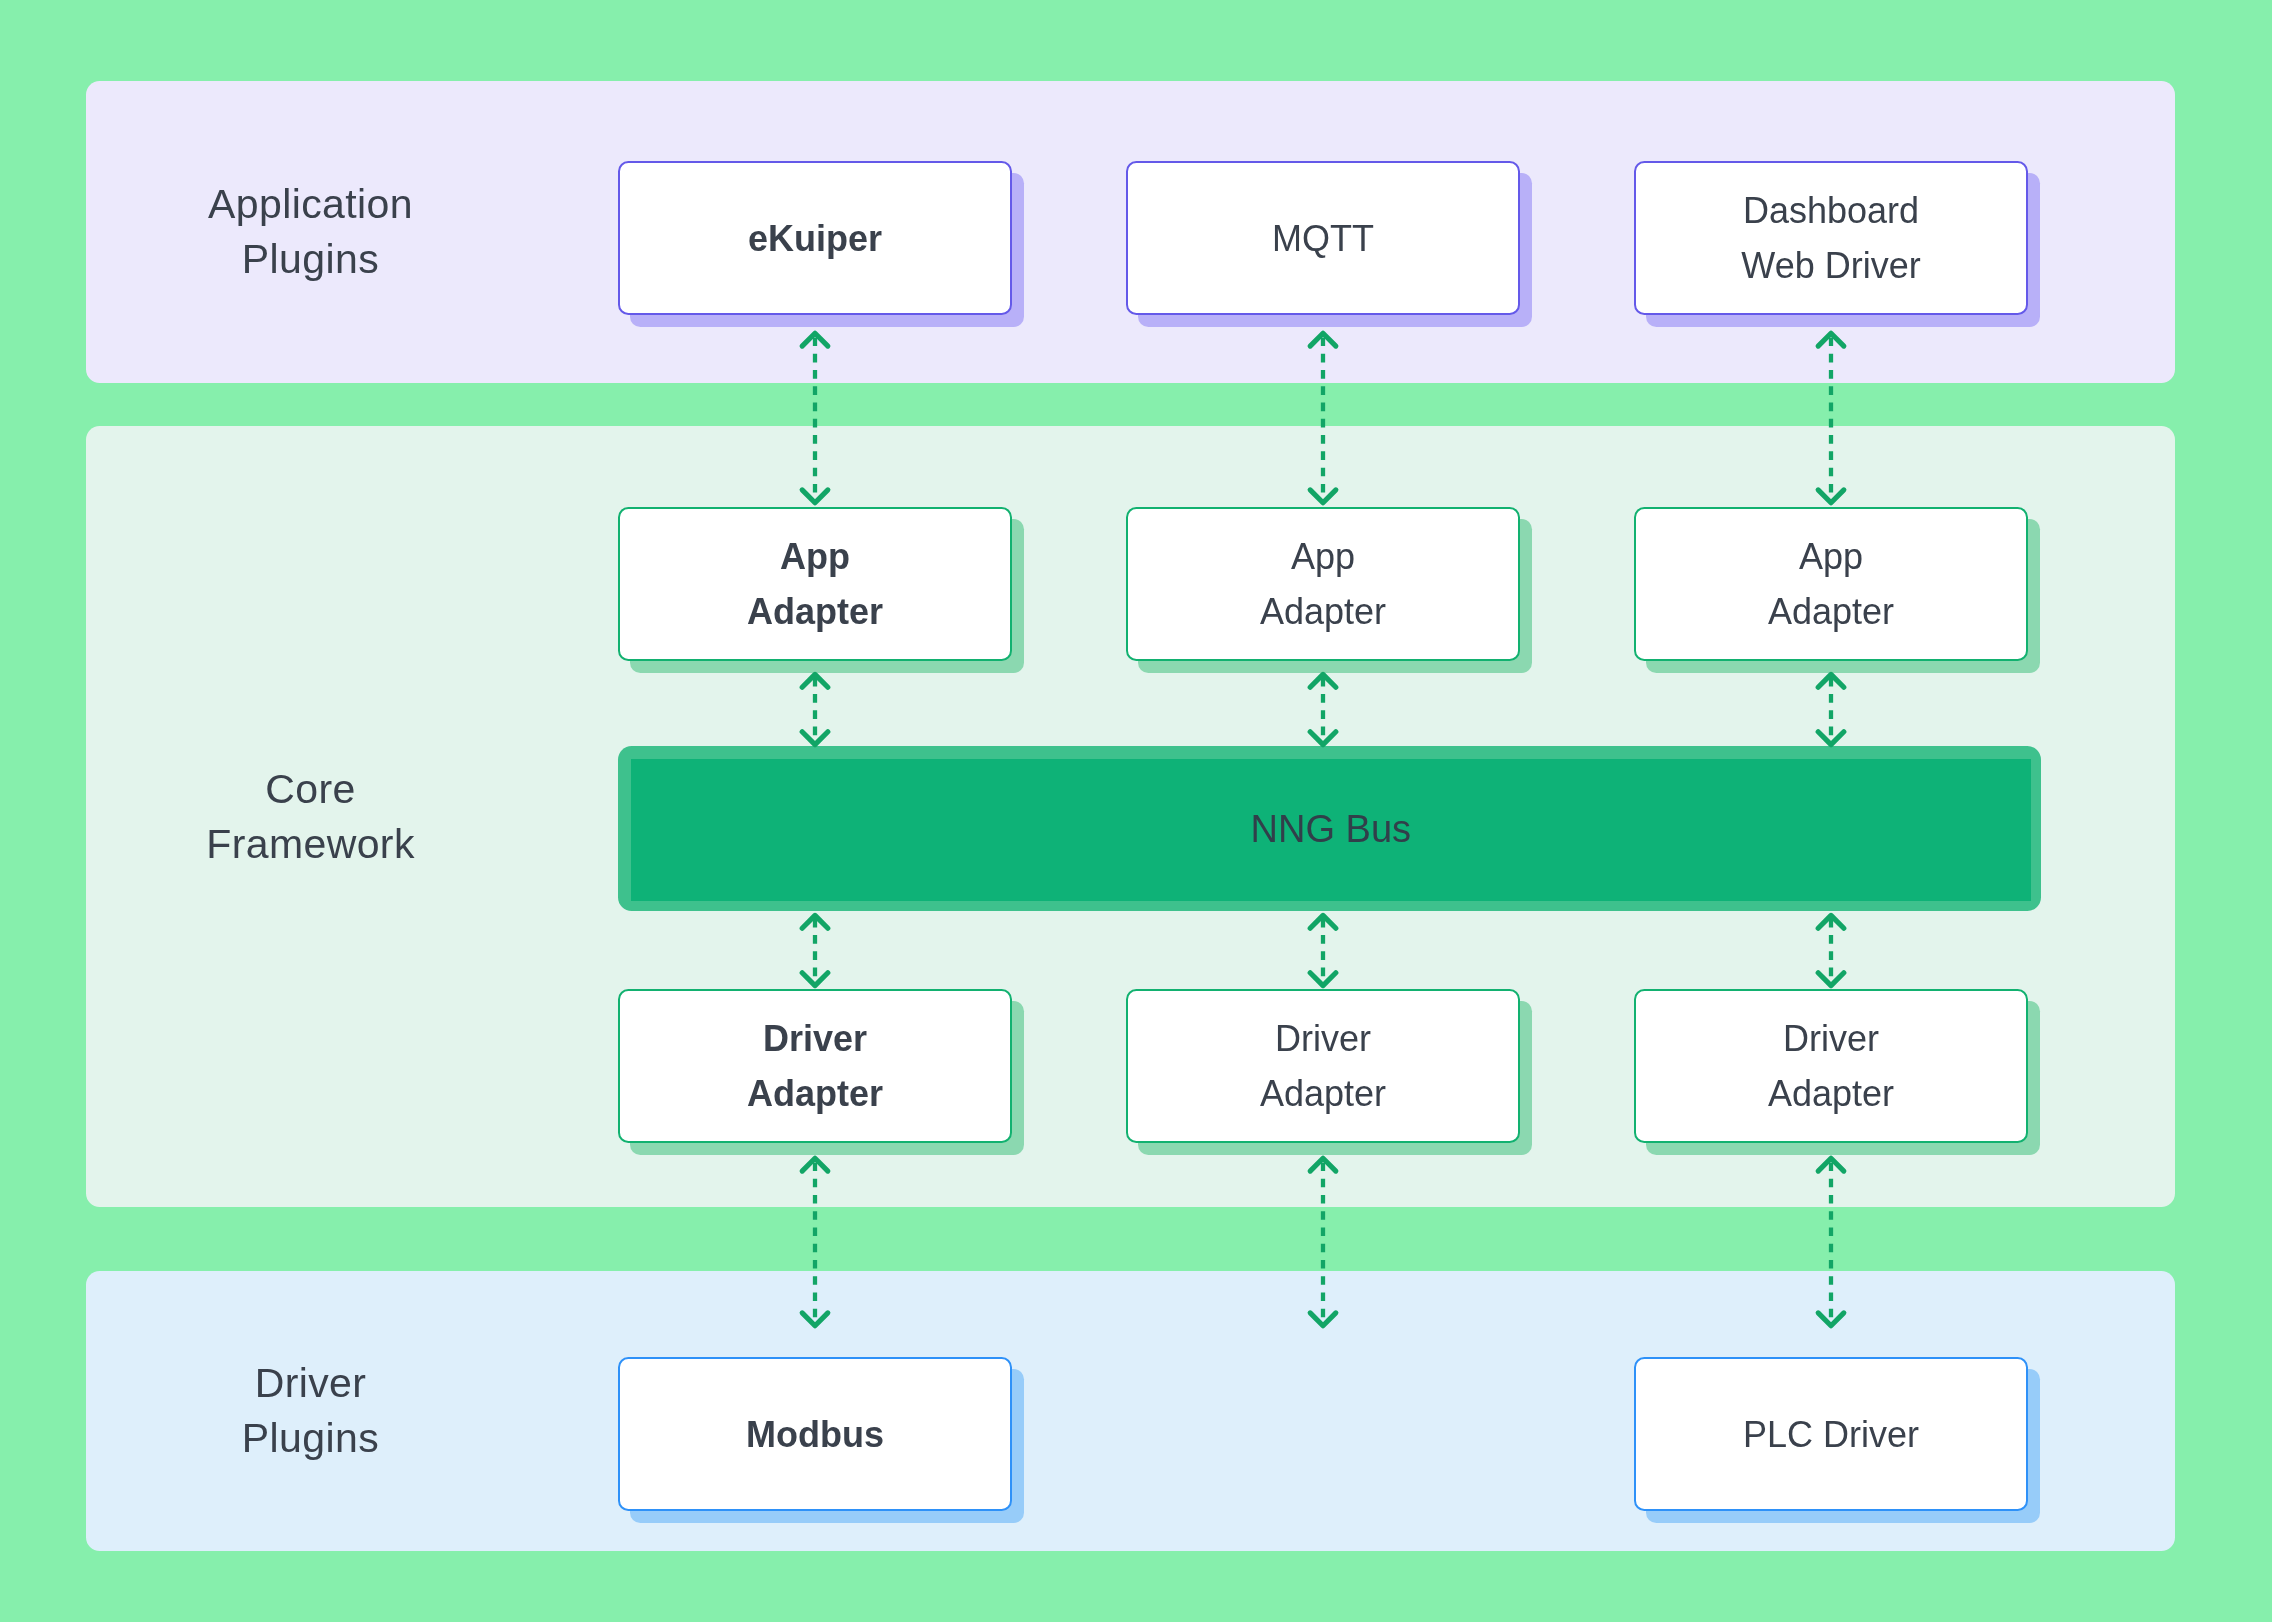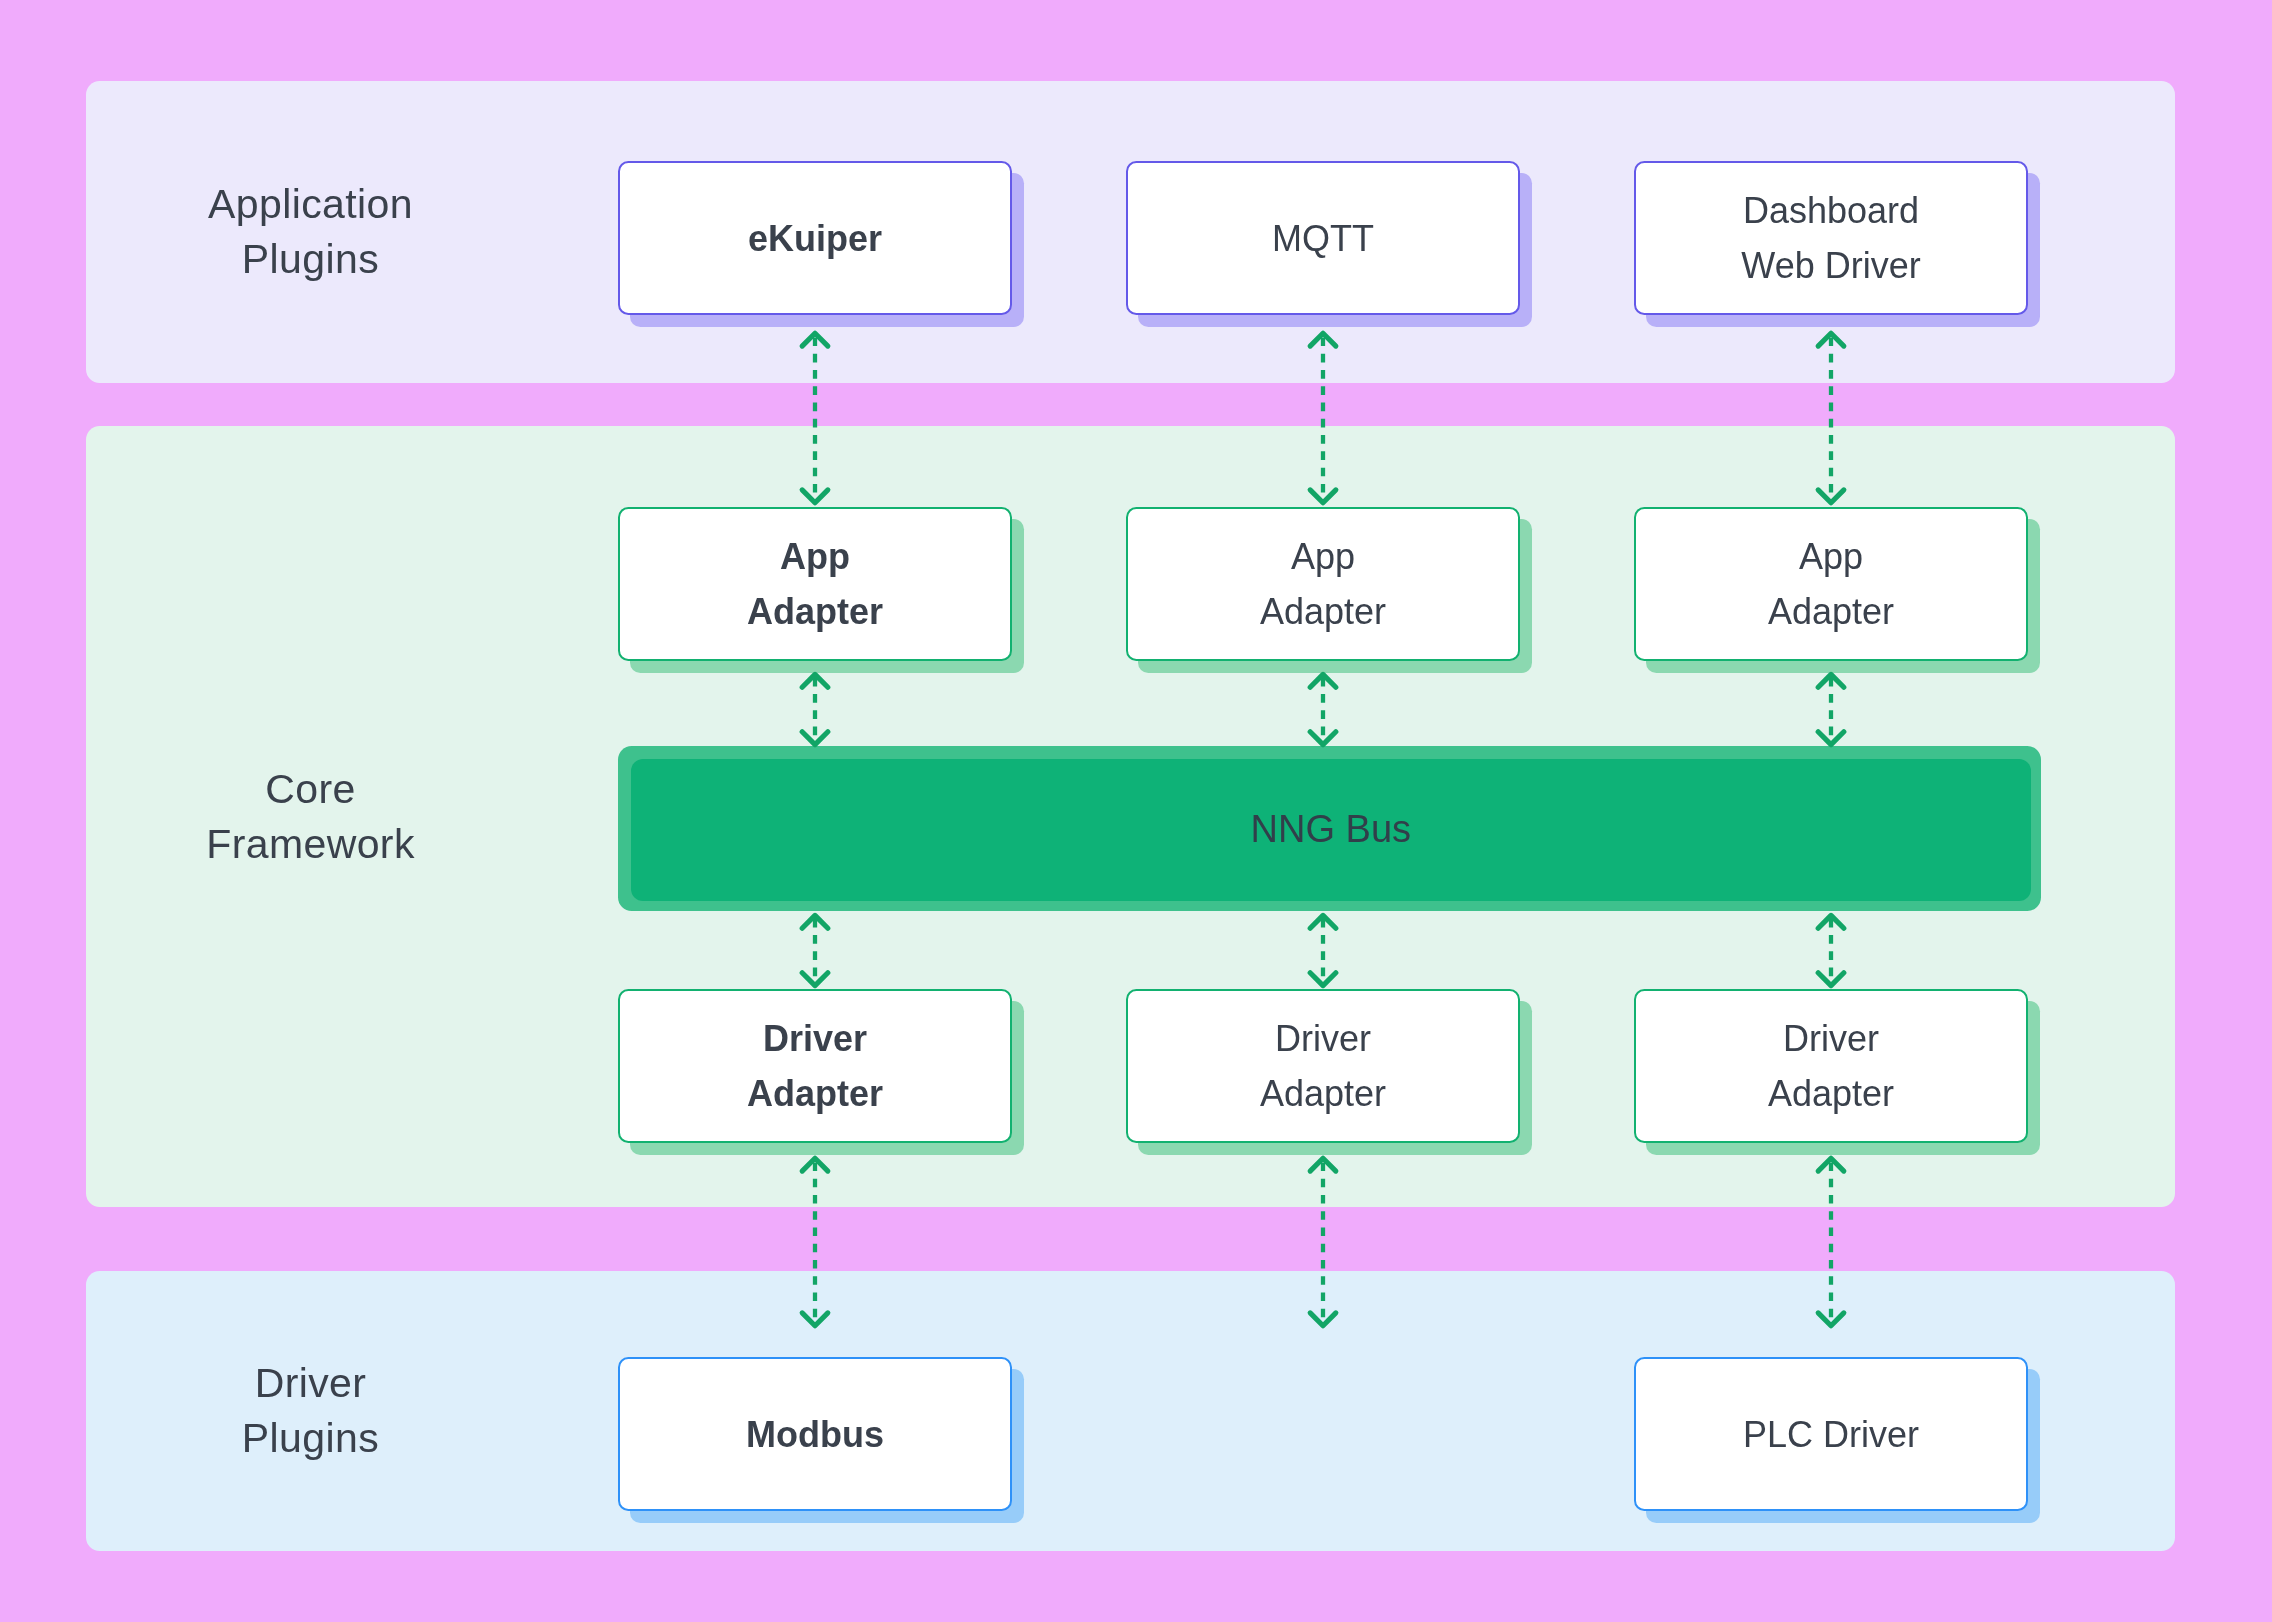--- a/index.html
+++ b/index.html
@@ -1,17 +1,17 @@
 <!DOCTYPE html>
 <html style="font-size:13.7px"><head>
 <meta charset="utf-8">
 <style>
   html,body{margin:0;padding:0;background:#ffffff;}
   body{width:2273px;height:1623px;font-family:"Liberation Sans","DejaVu Sans",sans-serif;}
-  .canvas{position:relative;width:2273px;height:1623px;background:#f0abfc;overflow:hidden;}
+  .canvas{position:relative;width:2273px;height:1623px;background:#86efac;overflow:hidden;}
 
   
   .band{position:absolute;left:86px;width:2089px;border-radius:13.7px;}
   .band.app{top:81px;height:302px;background:#ECE9FC;}
   .band.core{top:426px;height:781px;background:#E3F4EC;}
   .band.driver{top:1271px;height:280px;background:#DEEFFB;}
 
   
   .band-label{position:absolute;left:88px;width:445px;display:flex;flex-direction:column;
     justify-content:center;align-items:center;text-align:center;
@@ -29,21 +29,21 @@
   .node.green {border-color:#12B170;box-shadow:12px 12px 0 0 #8BD8B0;}
   .node.blue  {border-color:#2E91F8;box-shadow:12px 12px 0 0 #97CCF9;}
 
   .col1{left:618px;font-weight:bold;} .col2{left:1126px;} .col3{left:1634px;}
   .row1{top:161px;} .row2{top:507px;} .row3{top:989px;} .row4{top:1329px;margin-top:28px;}
 
   
   .bus-back{position:absolute;left:618px;top:746px;width:1423px;height:165px;
     background:#3EC18D;border-radius:13.7px;}
   .bus-front{position:absolute;left:13px;top:13px;right:10.3px;bottom:10.3px;
-    background:#0EB277;border-radius:12px;display:flex;justify-content:center;align-items:center;
+    background:#0EB277;border-radius:0;display:flex;justify-content:center;align-items:center;
     font-size:38px;color:#313F4A;}
 
   
   .arrow{position:absolute;}
   .arrow path,.arrow line{stroke:#12A566;fill:none;}
   .arrow line{stroke-width:5;stroke-dasharray:10 9;}
   .arrow path{stroke-width:6;stroke-linecap:round;stroke-linejoin:round;}
   .acol1{left:796px;} .acol2{left:1304px;} .acol3{left:1812px;}
 </style>
 </head>

